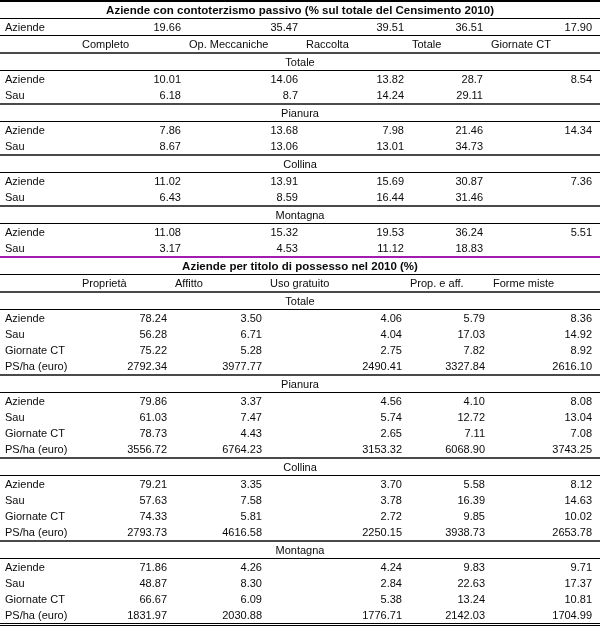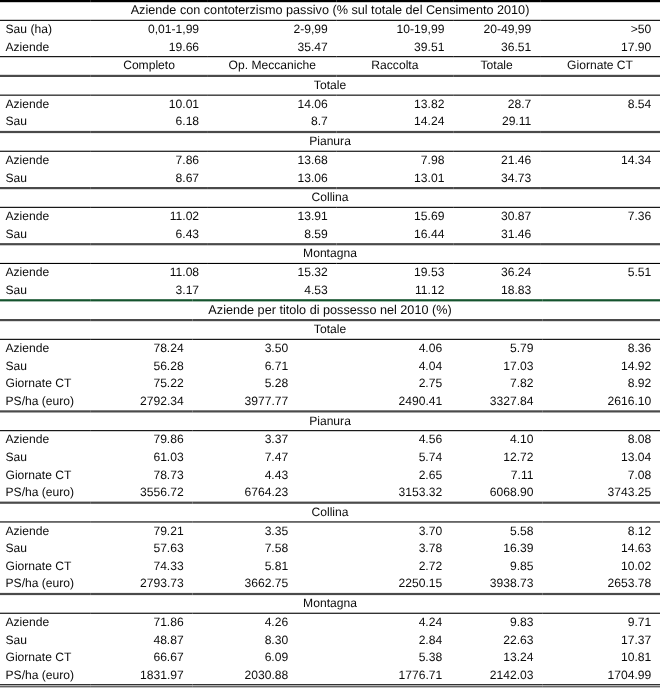--- a/index.html
+++ b/index.html
@@ -17,30 +17,30 @@
   }
   td {
     padding: 0;
     height: 16px;
     line-height: 16px;
     white-space: nowrap;
     overflow: visible;
   }
   td.lbl { text-align: left; padding-left: 5px; }
   td.n   { text-align: right; padding-right: 8px; }
-  td.ch  { text-align: center; }
+  td.ch  { text-align: left; }
   tr.title td {
-    font-weight: normal;
+    font-weight: bold;
     text-align: center;
     font-size: 11.5px;
     height: 17px;
     border-bottom: 1px solid #000;
   }
   #t1 tr.title td { border-top: 2px solid #000; }
-  #t2 tr.title td { border-top: 2px solid #14532d; }
+  #t2 tr.title td { border-top: 2px solid #a21caf; }
   tr.sec td {
     text-align: center;
     height: 15px;
     border-top: 2px solid #4a4a4a;
     border-bottom: 1px solid #000;
   }
   tr.ruleb td { border-bottom: 1px solid #000; }
   #t2 tr.last td { border-bottom: 3px double #000; }
 </style>
 </head>
@@ -52,28 +52,20 @@
       <col style="width:107px">
       <col style="width:117px">
     <col style="width:106px">
       <col style="width:79px">
       <col style="width:109px">
   </colgroup>
   <tbody>
       <tr class="title">
         <td colspan="6">Aziende con contoterzismo passivo (% sul totale del Censimento 2010)</td>
       </tr>
-  <tr>
-        <td class="lbl">Sau (ha)</td>
-        <td class="n">0,01-1,99</td>
-        <td class="n">2-9,99</td>
-        <td class="n">10-19,99</td>
-        <td class="n">20-49,99</td>
-        <td class="n">&gt;50</td>
-      </tr>
   <tr class="ruleb">
         <td class="lbl">Aziende</td>
         <td class="n">19.66</td>
         <td class="n">35.47</td>
         <td class="n">39.51</td>
         <td class="n">36.51</td>
         <td class="n">17.90</td>
       </tr>
   <tr>
         <td class="ch"></td>
@@ -172,20 +164,28 @@
       <col style="width:93px">
       <col style="width:95px">
     <col style="width:140px">
       <col style="width:83px">
       <col style="width:107px">
   </colgroup>
   <tbody>
       <tr class="title">
         <td colspan="6">Aziende per titolo di possesso nel 2010 (%)</td>
       </tr>
+  <tr>
+        <td class="ch"></td>
+        <td class="ch">Proprietà</td>
+        <td class="ch">Affitto</td>
+        <td class="ch">Uso gratuito</td>
+        <td class="ch">Prop. e aff.</td>
+        <td class="ch">Forme miste</td>
+      </tr>
 
   <tr class="sec">
         <td colspan="6">Totale</td>
       </tr>
   <tr>
         <td class="lbl">Aziende</td>
         <td class="n">78.24</td>
         <td class="n">3.50</td>
         <td class="n">4.06</td>
         <td class="n">5.79</td>
@@ -275,21 +275,21 @@
         <td class="lbl">Giornate CT</td>
         <td class="n">74.33</td>
         <td class="n">5.81</td>
         <td class="n">2.72</td>
         <td class="n">9.85</td>
         <td class="n">10.02</td>
       </tr>
   <tr>
         <td class="lbl">PS/ha (euro)</td>
         <td class="n">2793.73</td>
-        <td class="n">3662.75</td>
+        <td class="n">4616.58</td>
         <td class="n">2250.15</td>
         <td class="n">3938.73</td>
         <td class="n">2653.78</td>
       </tr>
 
   <tr class="sec">
         <td colspan="6">Montagna</td>
       </tr>
   <tr>
         <td class="lbl">Aziende</td>

